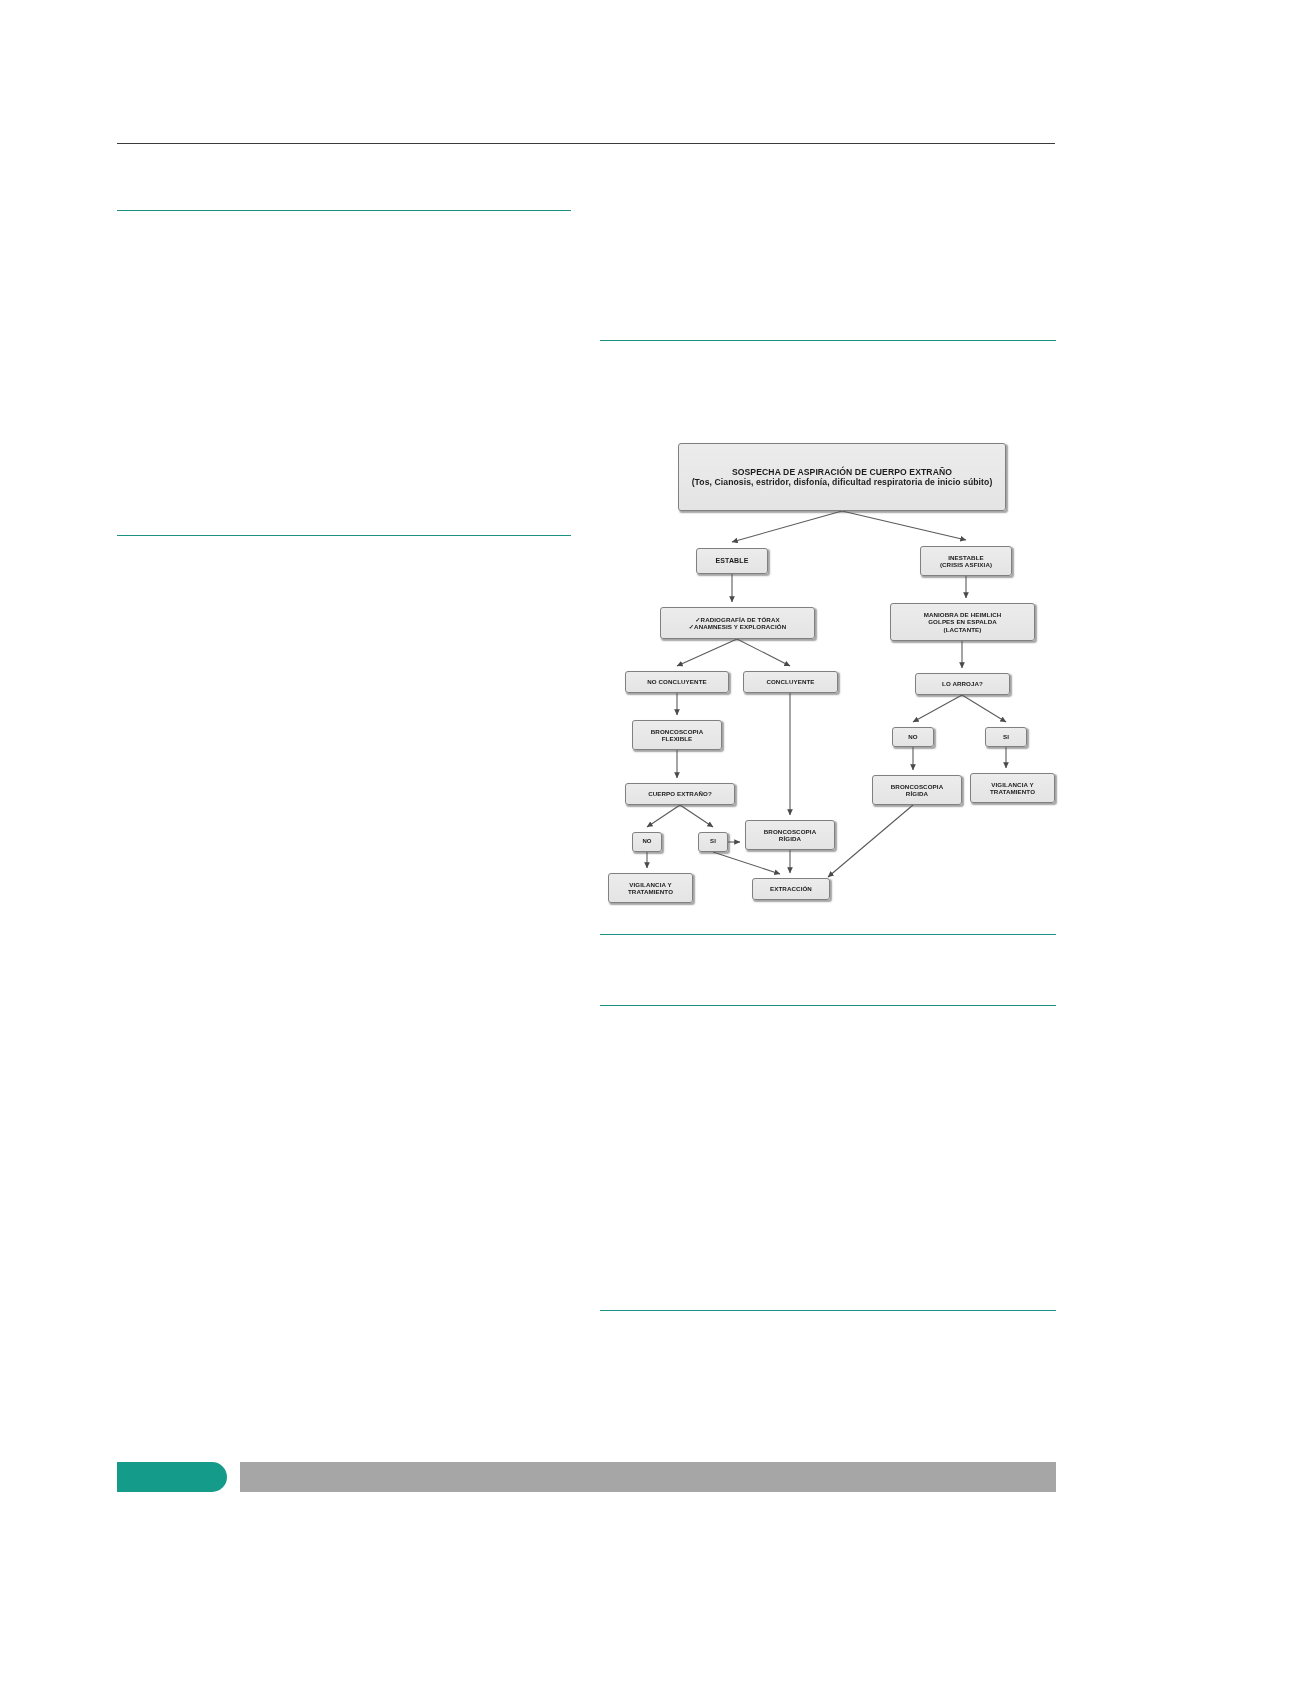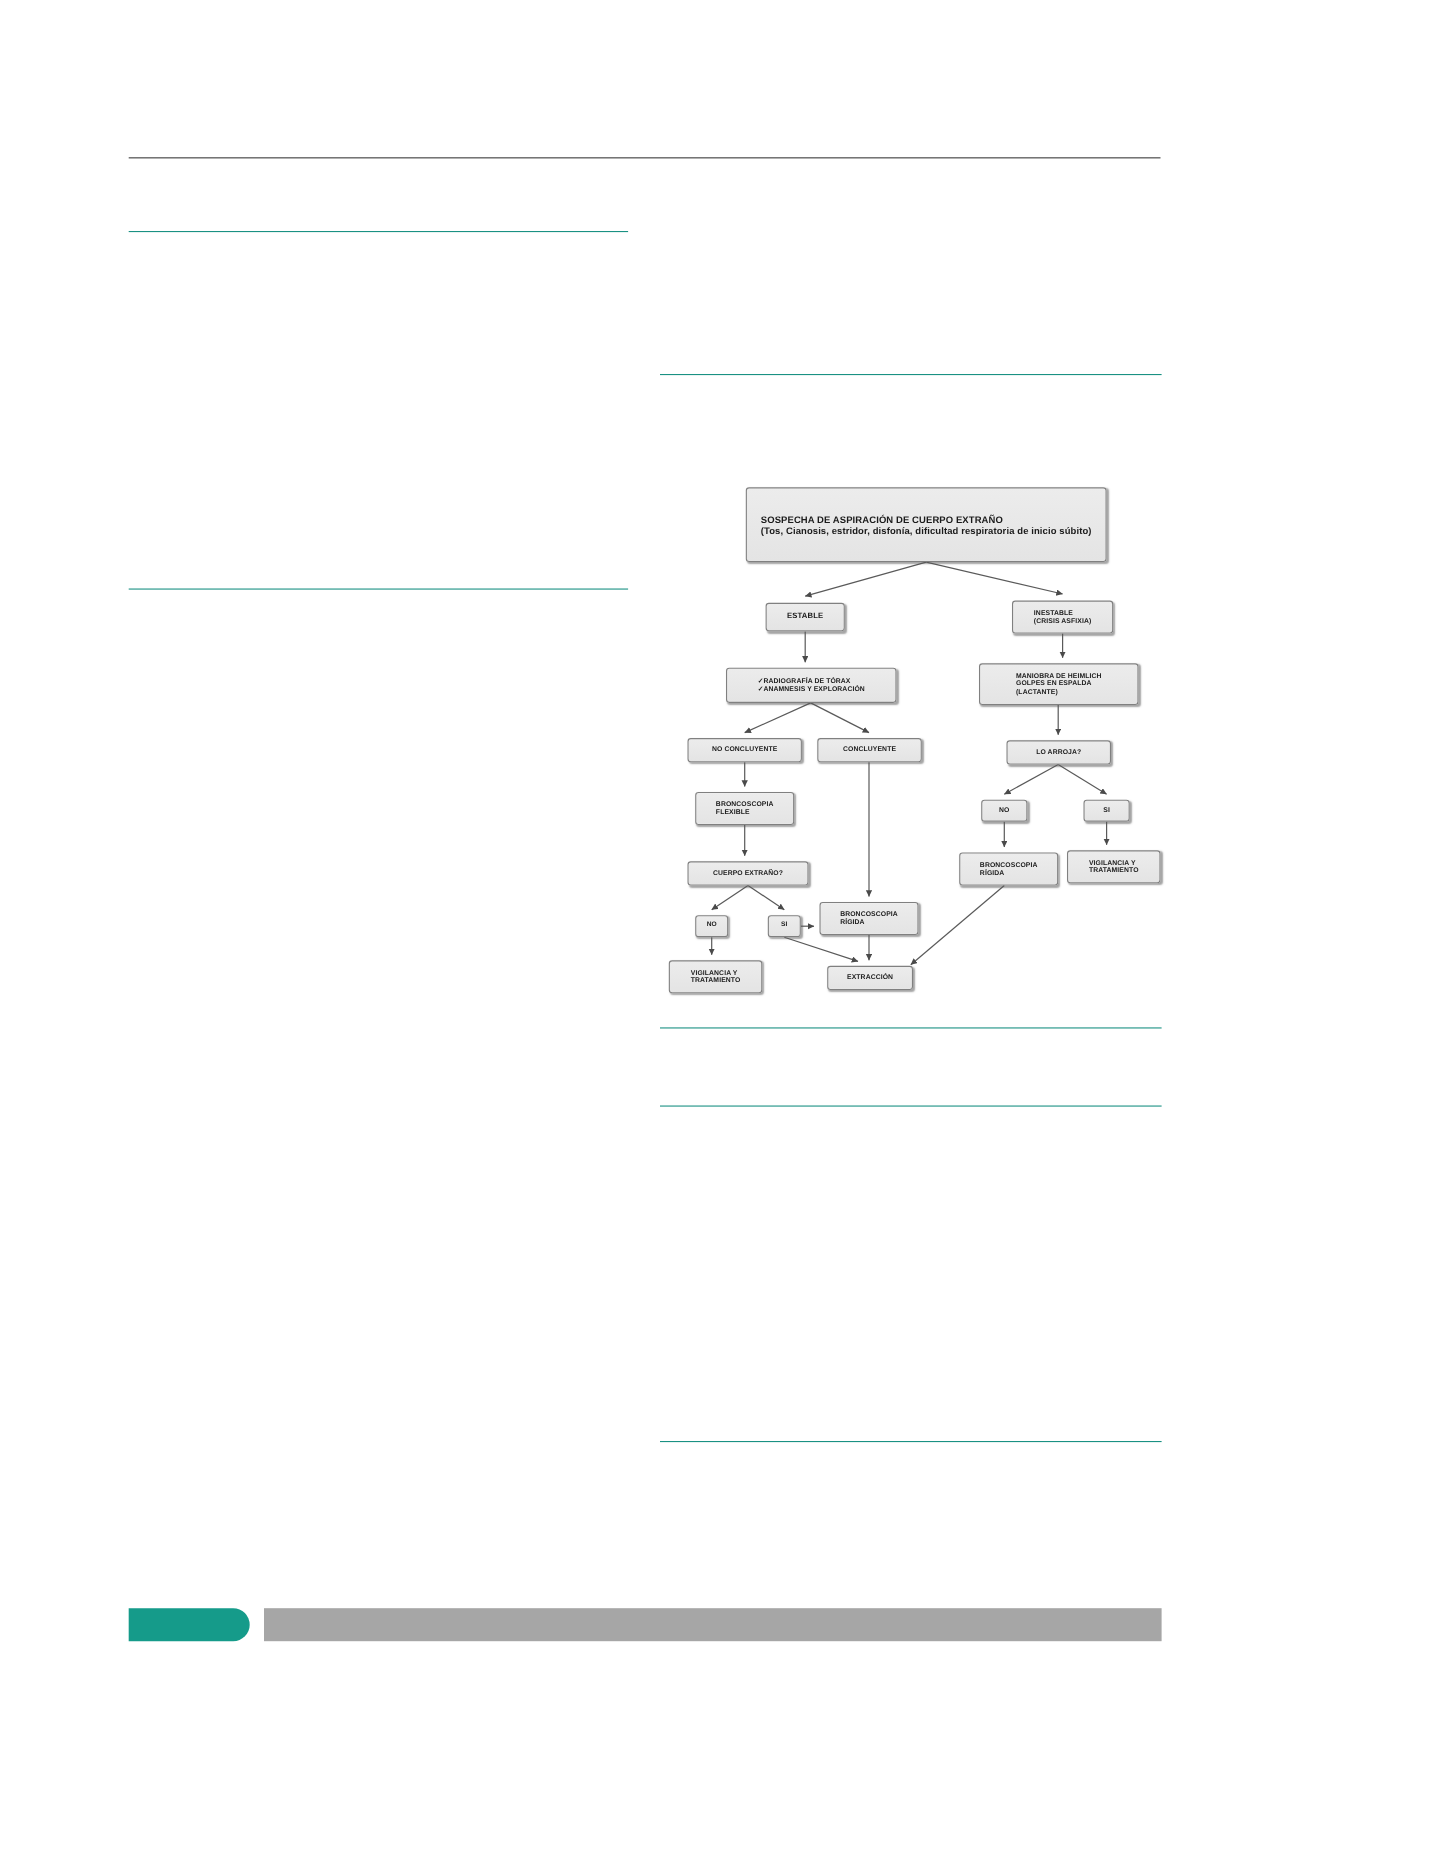--- a/index.html
+++ b/index.html
@@ -17,20 +17,21 @@
   .flow{position:absolute;left:600px;top:380px;width:560px;height:560px;}
   .node{
     position:absolute;
     box-sizing:border-box;
     background:#e9e9e9;
     border:1px solid #808080;
     border-radius:3px;
     box-shadow:1.5px 1.5px 1.5px rgba(90,90,90,.55);
     color:#1b1b1b;
     font-weight:bold;
+    text-align:center;
     display:flex;
     align-items:center;
     justify-content:center;
     line-height:1.18;
     letter-spacing:.1px;
     white-space:pre-line;
   }
   .node.inner{
     background:linear-gradient(#ececec,#e4e4e4);
   }

